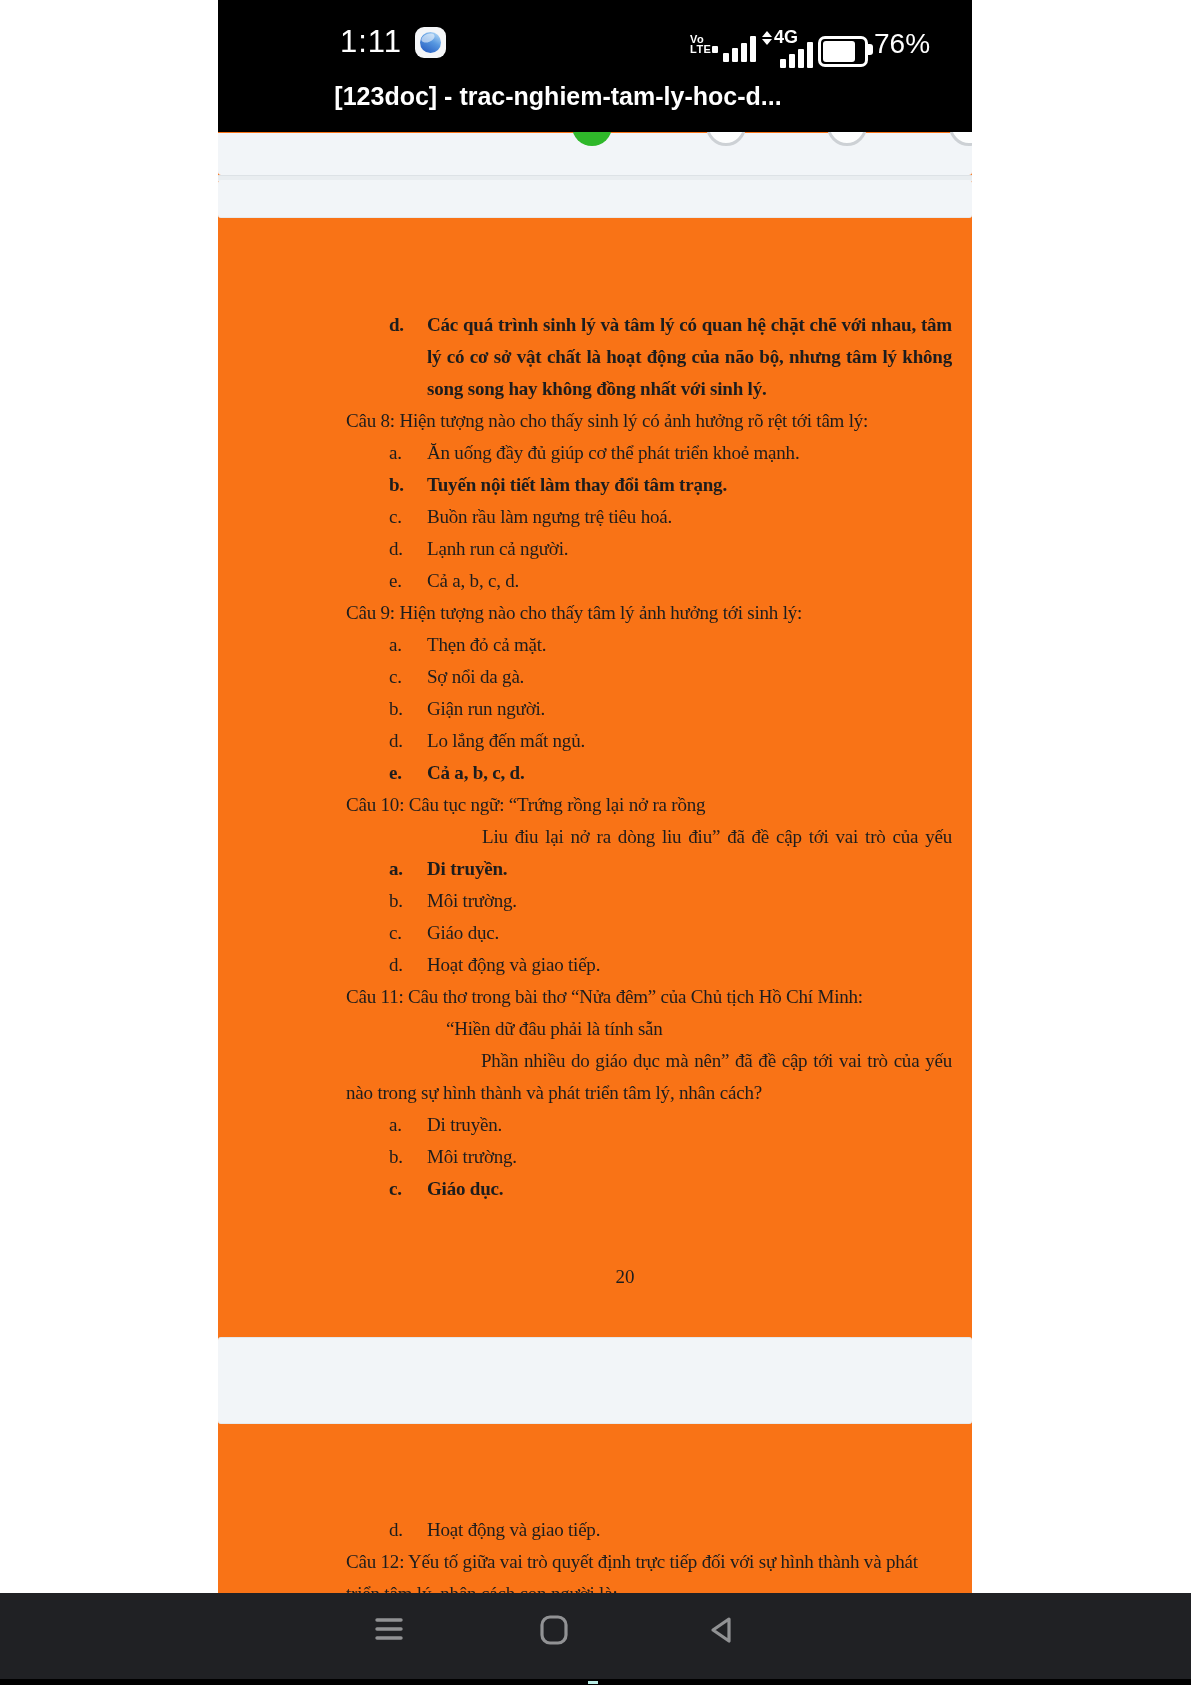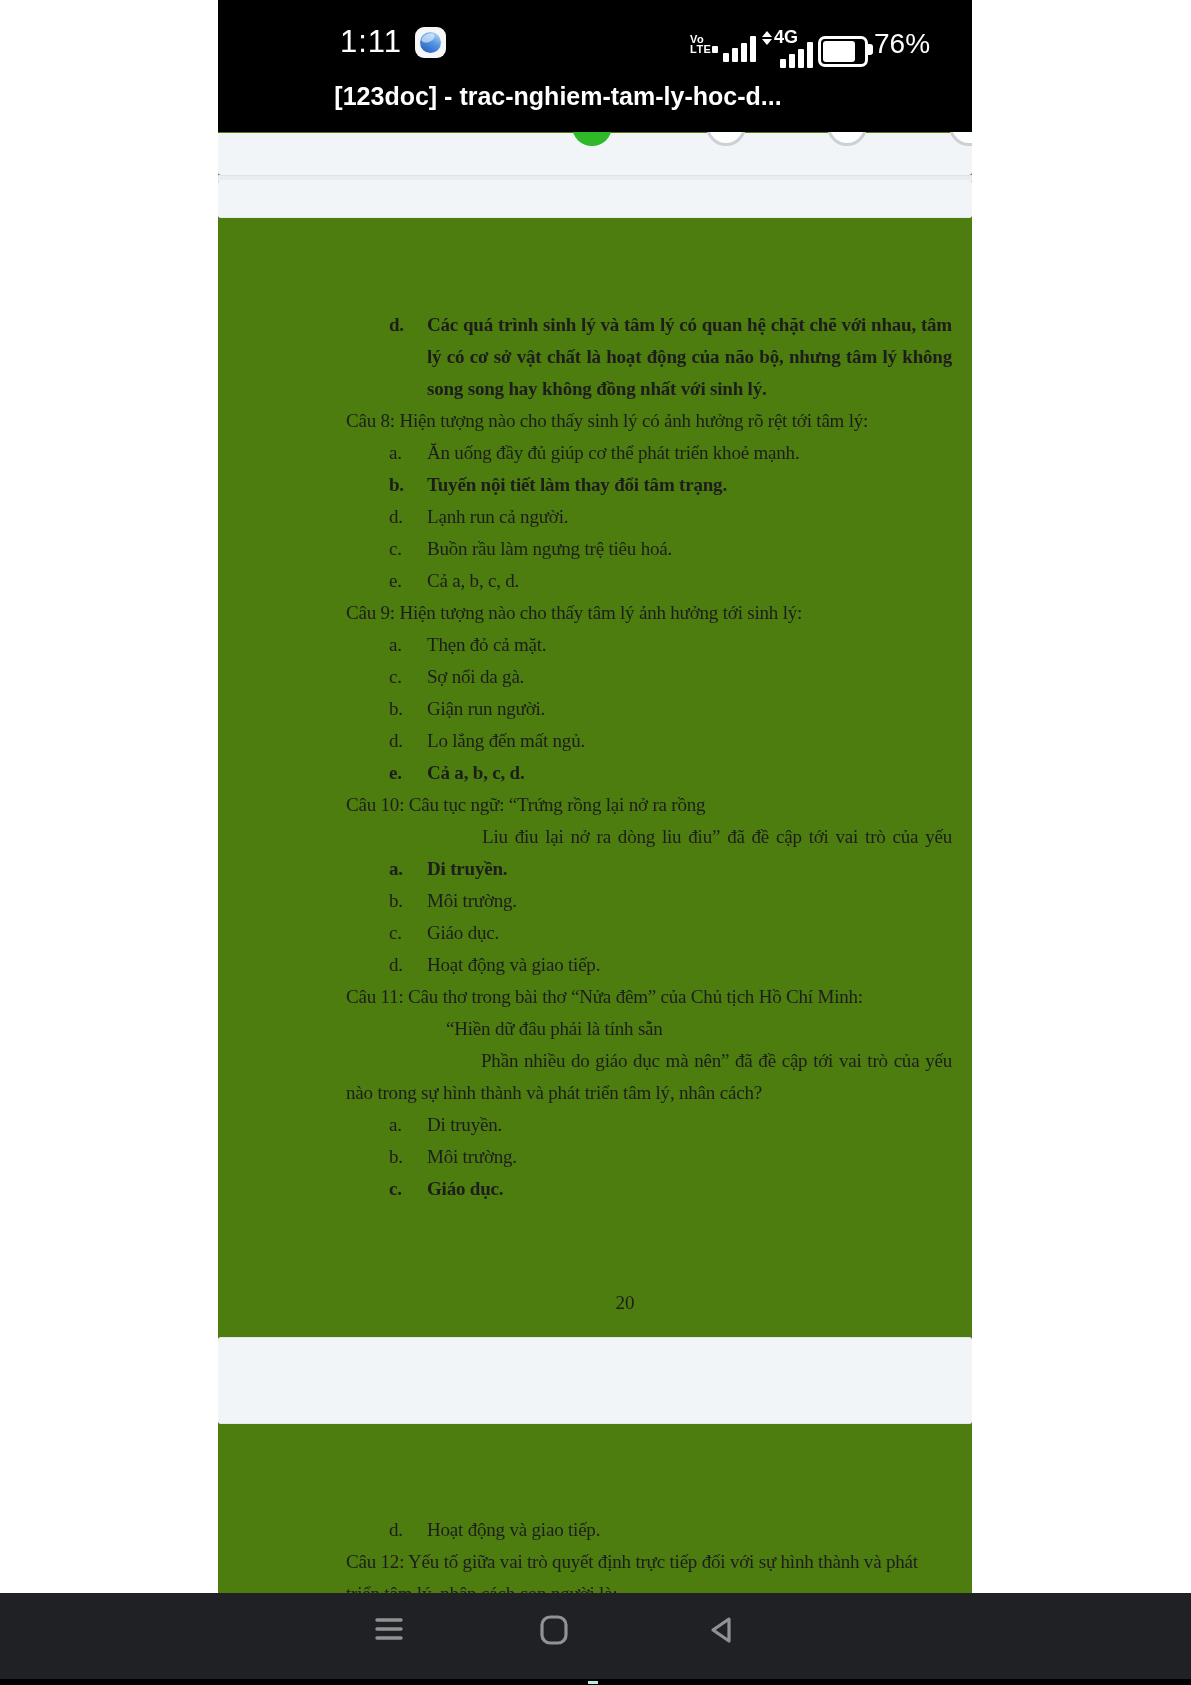--- a/index.html
+++ b/index.html
@@ -1,18 +1,18 @@
 <!DOCTYPE html>
 <html><head>
 <meta charset="utf-8">
 <style>
   html,body{margin:0;padding:0;background:#ffffff;}
   .screen{position:relative;width:1191px;height:1685px;background:#ffffff;overflow:hidden;
           font-family:"Liberation Sans",sans-serif;}
-  .phone-col{position:absolute;left:218px;top:0;width:754px;height:1685px;overflow:hidden;background:#4d7c0f;}
+  .phone-col{position:absolute;left:218px;top:0;width:754px;height:1685px;overflow:hidden;background:#f97316;}
 
   
   .header{position:absolute;left:0;top:0;width:754px;height:132px;background:#000;z-index:3;color:#fff;}
   .time{position:absolute;left:122px;top:24px;font-size:31px;letter-spacing:1px;color:#fff;}
   .app-icon{position:absolute;left:197px;top:27px;width:31px;height:31px;background:#f4f6f8;border-radius:9px;}
   .app-icon .globe{position:absolute;left:5px;top:5px;width:21px;height:21px;border-radius:50%;
      background:linear-gradient(210deg,#9fcbf2 15%,#5697e0 45%,#2e66c6 85%);}
   .app-icon .globe:after{content:"";position:absolute;left:1px;top:2px;width:14px;height:8px;border-radius:50%;
      background:rgba(255,255,255,.55);transform:rotate(-22deg);}
   .volte{position:absolute;left:472px;top:34px;color:#fff;font-weight:bold;font-size:11px;line-height:10px;letter-spacing:.5px;}
@@ -51,21 +51,21 @@
   .ln.jl{text-align:justify;}
   .ln.o.jl .t{display:inline-block;width:525px;text-align:justify;text-align-last:justify;vertical-align:top;white-space:normal;height:32px;overflow:hidden;}
   .ln.w{padding-left:81px;}
   .ln.w.jl{text-align-last:justify;white-space:normal;height:32px;overflow:hidden;}
   .ln.c1{padding-left:136px;}
   .ln.c1.jl{text-align-last:justify;white-space:normal;height:32px;overflow:hidden;}
   .ln.c2{padding-left:100px;}
   .ln.c3{padding-left:135px;}
   .ln.c3.jl{text-align-last:justify;white-space:normal;height:32px;overflow:hidden;}
   .page-num{position:absolute;left:84px;top:1261px;width:606px;height:32px;line-height:32px;text-align:center;
-     padding-left:20px;font-family:"Liberation Serif",serif;font-size:19px;color:#1d1d1d;margin-top:26px;}
+     padding-left:20px;font-family:"Liberation Serif",serif;font-size:19px;color:#1d1d1d;}
 
   
   .page-sep{position:absolute;left:0;top:1337px;width:754px;height:85px;background:#f2f5f8;
      border-top:1px solid #e3e7eb;border-bottom:1px solid #e6eaed;border-radius:3px;z-index:1;}
 
   
   .navbar{position:absolute;left:0;top:1593px;width:1191px;height:86px;background:#202124;z-index:5;}
   .nav-ic{position:absolute;top:22px;}
   .bottom-strip{position:absolute;left:0;top:1679px;width:1191px;height:6px;background:#000;z-index:6;}
   .strip-dash{position:absolute;left:588px;top:2px;width:10px;height:3px;background:#b9ece5;}
@@ -127,22 +127,22 @@
     <div class="tb-div"></div>
     <div class="tb2"></div>
 
     <div class="doc-block block1" id="block1">
         <div class="ln o bold jl"><span class="mk">d.</span><span class="t">Các quá trình sinh lý và tâm lý có quan hệ chặt chẽ với nhau, tâm</span></div>
         <div class="ln w bold jl">lý có cơ sở vật chất là hoạt động của não bộ, nhưng tâm lý không</div>
         <div class="ln w bold">song song hay không đồng nhất với sinh lý.</div>
         <div class="ln q">Câu 8: Hiện tượng nào cho thấy sinh lý có ảnh hưởng rõ rệt tới tâm lý:</div>
         <div class="ln o"><span class="mk">a.</span><span class="t">Ăn uống đầy đủ giúp cơ thể phát triển khoẻ mạnh.</span></div>
         <div class="ln o bold"><span class="mk">b.</span><span class="t">Tuyến nội tiết làm thay đổi tâm trạng.</span></div>
+        <div class="ln o"><span class="mk">c.</span><span class="t">Buồn rầu làm ngưng trệ tiêu hoá.</span></div>
         <div class="ln o"><span class="mk">d.</span><span class="t">Lạnh run cả người.</span></div>
-        <div class="ln o"><span class="mk">c.</span><span class="t">Buồn rầu làm ngưng trệ tiêu hoá.</span></div>
         <div class="ln o"><span class="mk">e.</span><span class="t">Cả a, b, c, d.</span></div>
         <div class="ln q">Câu 9: Hiện tượng nào cho thấy tâm lý ảnh hưởng tới sinh lý:</div>
         <div class="ln o"><span class="mk">a.</span><span class="t">Thẹn đỏ cả mặt.</span></div>
         <div class="ln o"><span class="mk">c.</span><span class="t">Sợ nổi da gà.</span></div>
         <div class="ln o"><span class="mk">b.</span><span class="t">Giận run người.</span></div>
         <div class="ln o"><span class="mk">d.</span><span class="t">Lo lắng đến mất ngủ.</span></div>
         <div class="ln o bold"><span class="mk">e.</span><span class="t">Cả a, b, c, d.</span></div>
         <div class="ln q">Câu 10: Câu tục ngữ: “Trứng rồng lại nở ra rồng</div>
         <div class="ln c1 jl">Liu điu lại nở ra dòng liu điu” đã đề cập tới vai trò của yếu</div>
         <div class="ln o bold"><span class="mk">a.</span><span class="t">Di truyền.</span></div>

